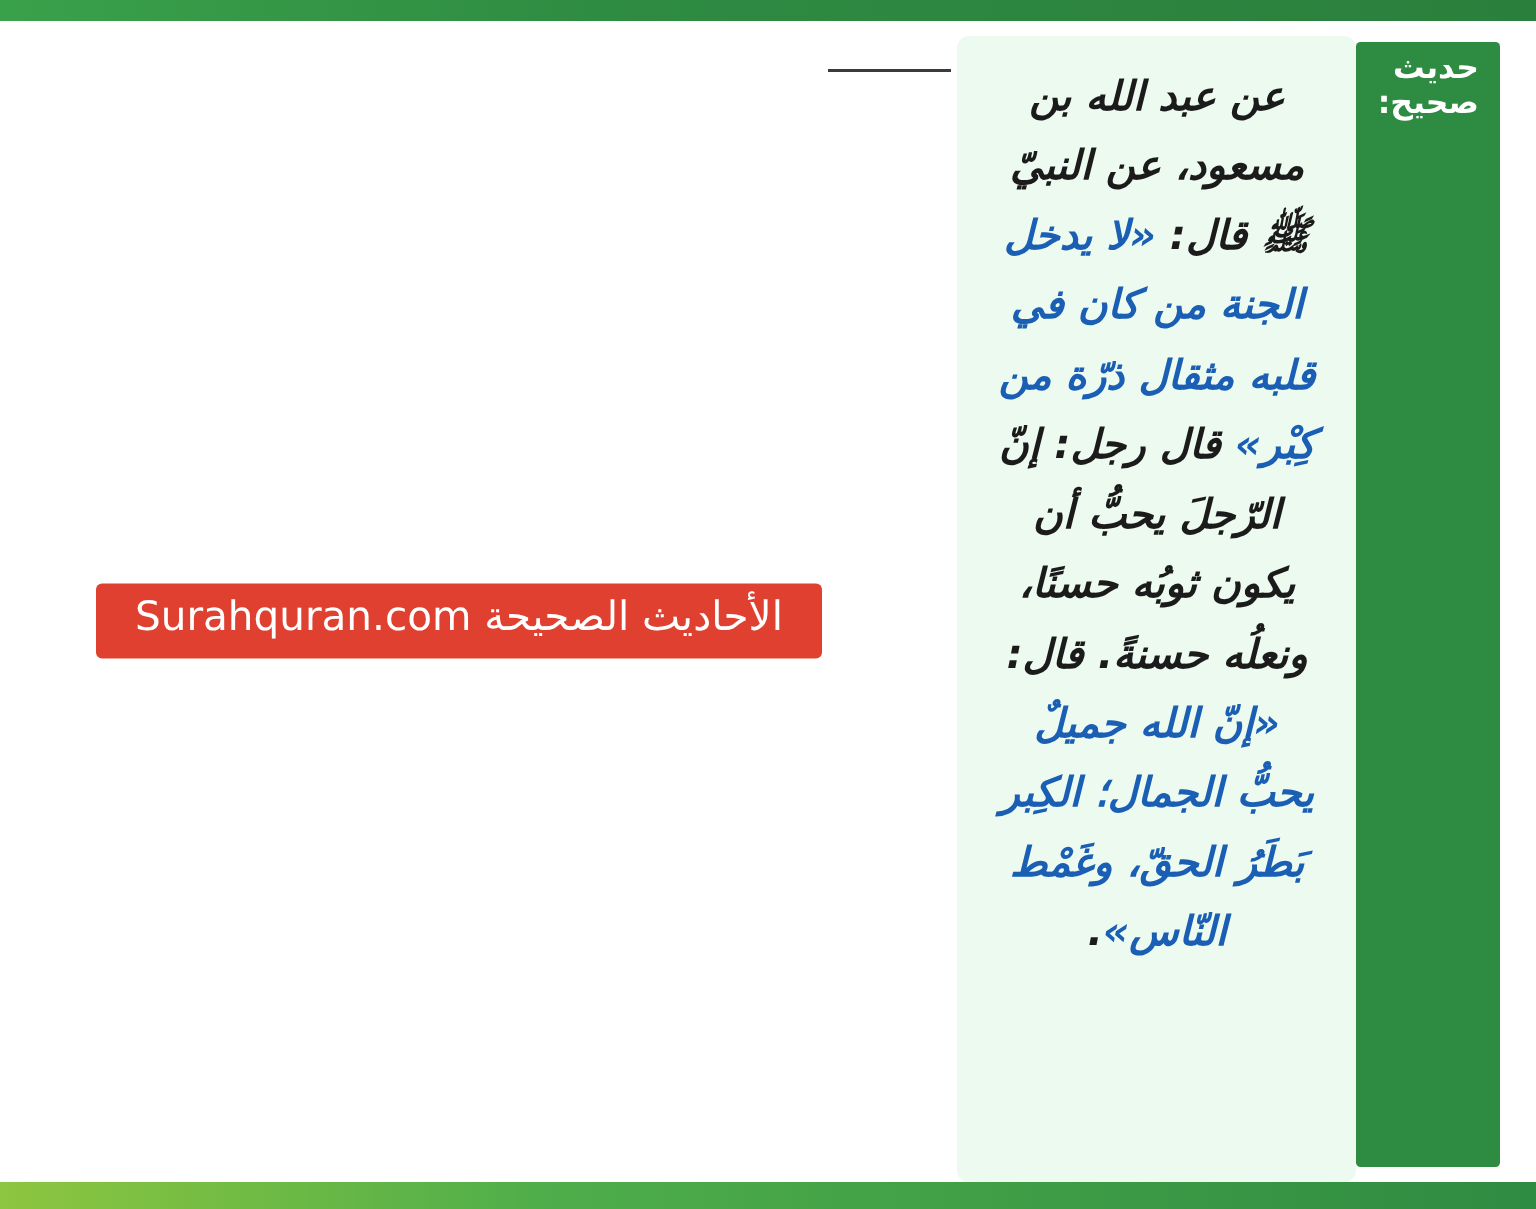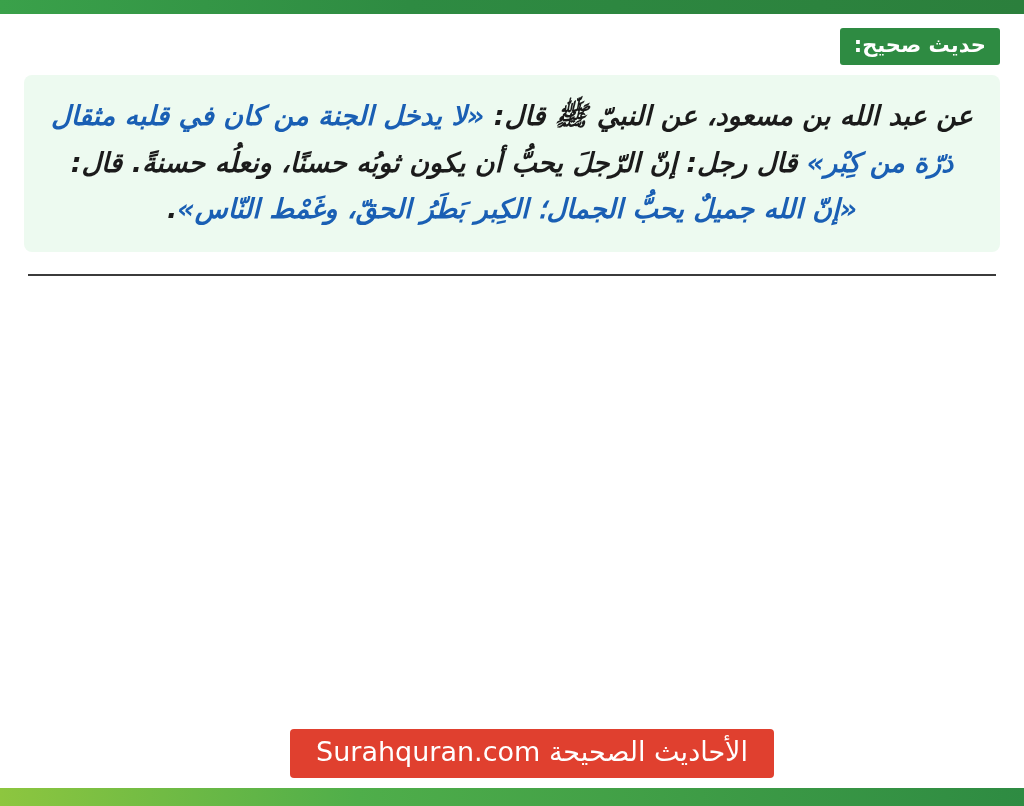--- a/index.html
+++ b/index.html
@@ -34,21 +34,21 @@
     height: 18px;
     width: 100%;
     background: linear-gradient(90deg, #8dc63f 0%, #4fae4a 35%, #2e8b42 100%);
     flex: 0 0 auto;
   }
   .content {
     flex: 1 1 auto;
     padding: 10px 24px 0 24px;
     box-sizing: border-box;
     display: flex;
-    flex-direction: column;
+    flex-direction: row;
   }
   .grade-tag-row {
     display: flex;
     justify-content: flex-start;
     margin: 4px 0 10px 0;
   }
   .grade-tag {
     background: #2e8b42;
     color: #ffffff;
     font-size: 21px;

